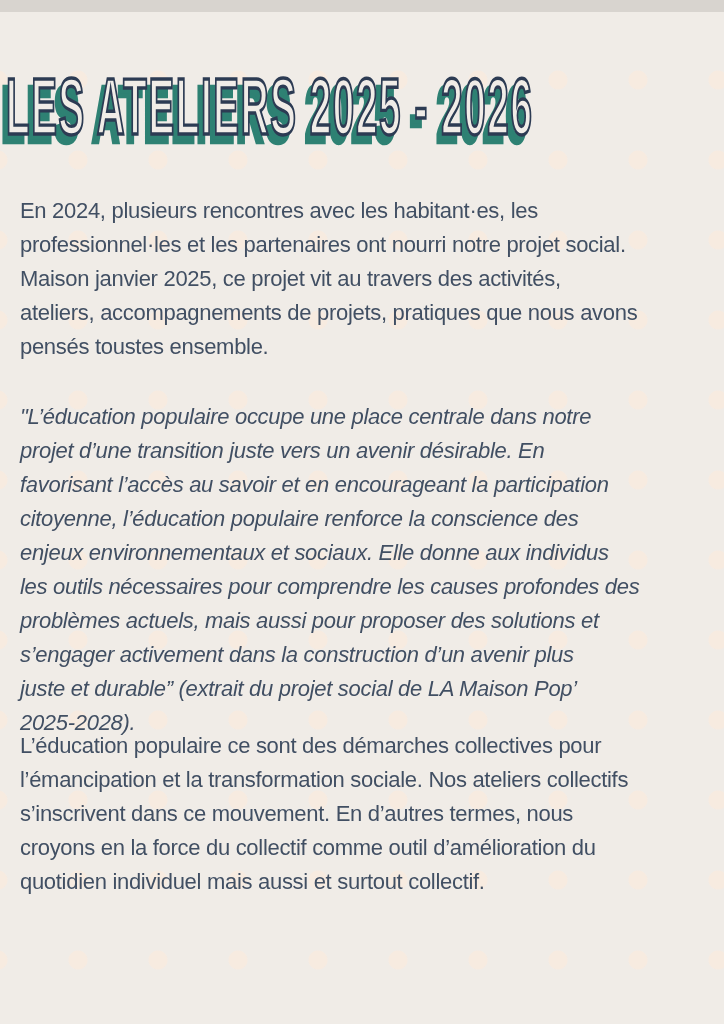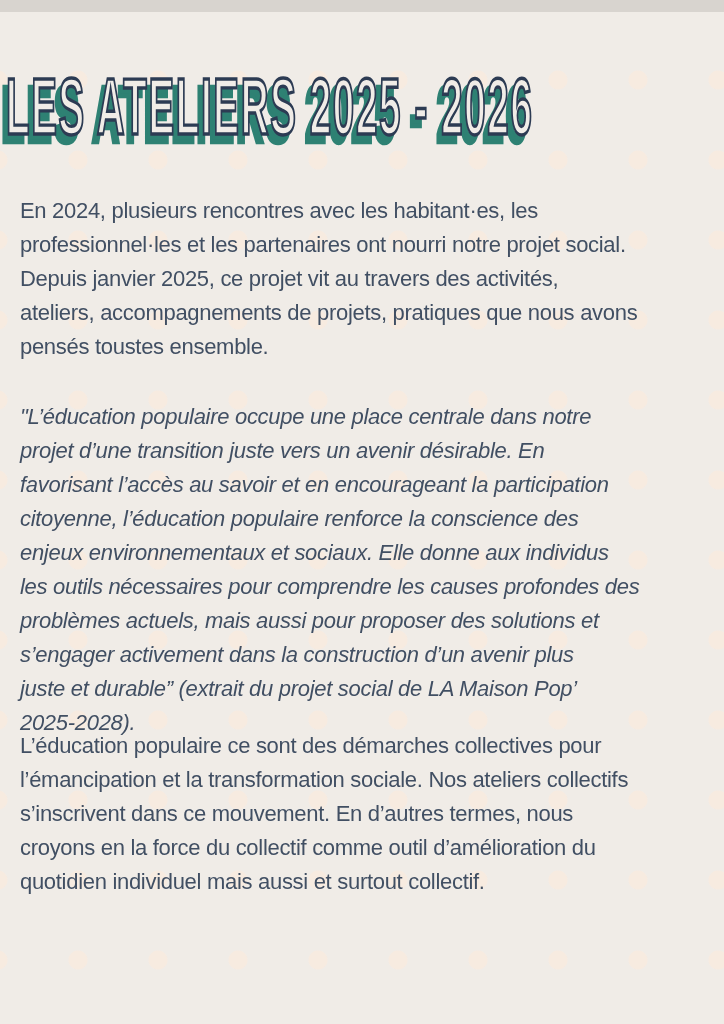--- a/index.html
+++ b/index.html
@@ -69,21 +69,21 @@
 
 <div class="page">
 
   <div class="title-wrap">
     <div class="title-layer title-shadow">LES ATELIERS 2025 - 2026</div>
     <div class="title-layer title-front">LES ATELIERS 2025 - 2026</div>
   </div>
 
   <p class="para p-intro">En 2024, plusieurs rencontres avec les habitant·es, les
 professionnel·les et les partenaires ont nourri notre projet social.
-Depuis janvier 2025, ce projet vit au travers des activités,
+Maison janvier 2025, ce projet vit au travers des activités,
 ateliers, accompagnements de projets, pratiques que nous avons
 pensés toustes ensemble.</p>
 
   <p class="para p-quote">"L’éducation populaire occupe une place centrale dans notre
 projet d’une transition juste vers un avenir désirable. En
 favorisant l’accès au savoir et en encourageant la participation
 citoyenne, l’éducation populaire renforce la conscience des
 enjeux environnementaux et sociaux. Elle donne aux individus
 les outils nécessaires pour comprendre les causes profondes des
 problèmes actuels, mais aussi pour proposer des solutions et

